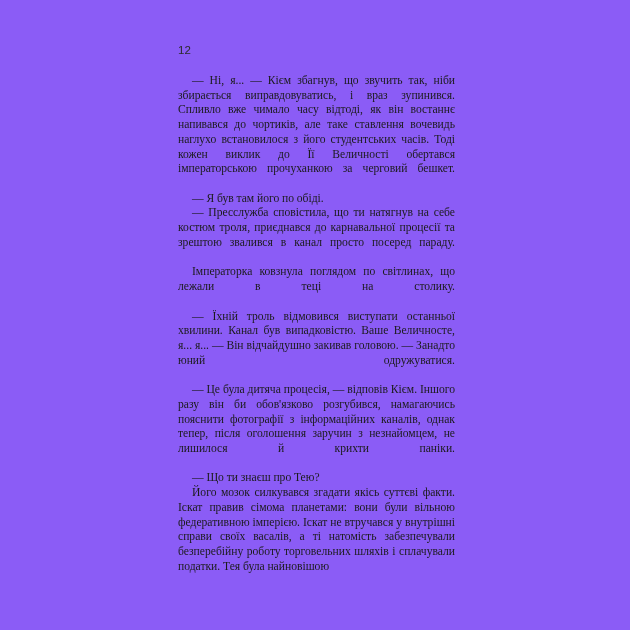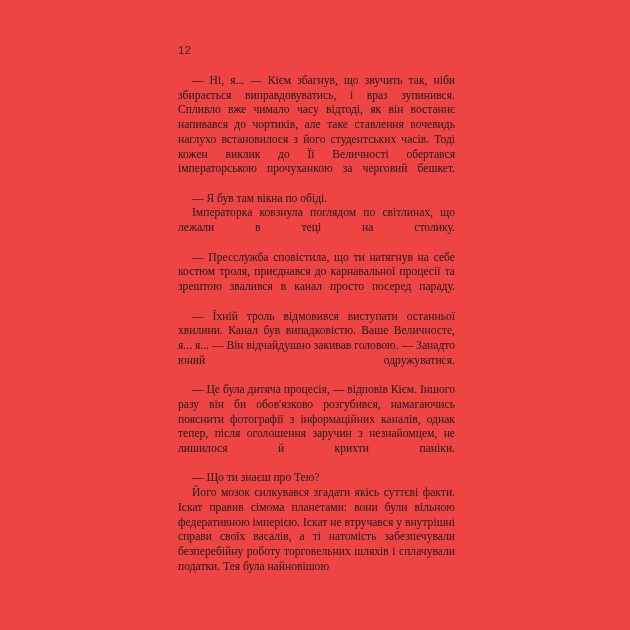--- a/index.html
+++ b/index.html
@@ -10,21 +10,21 @@
     width: 630px;
     height: 630px;
     background: #fdfdfd;
     font-family: "Liberation Serif", serif;
     overflow: hidden;
   }
   .page {
     position: relative;
     width: 630px;
     height: 630px;
-    background: #ef4444;
+    background: #8b5cf6;
     box-sizing: border-box;
   }
   .folio {
     position: absolute;
     left: 178px;
     top: 45px;
     font-family: "Liberation Sans", sans-serif;
     font-size: 11.5px;
     color: #2b2b2b;
     letter-spacing: 0.2px;
@@ -61,22 +61,22 @@
 </style>
 </head>
 <body style="background: rgb(253, 253, 253);">
 
 <div class="page">
 
   <div class="folio">12</div>
 
   <div class="text-block" style="color: rgb(27, 27, 27);">
     <p>— Ні, я... — Кієм збагнув, що звучить так, ніби збирається виправдовуватись, і враз зупинився. Спливло вже чимало часу відтоді, як він востаннє напивався до чортиків, але таке ставлення вочевидь наглухо встановилося з його студентських часів. Тоді кожен виклик до Її Величності обертався імператорською прочуханкою за черговий бешкет.</p>
-    <p class="ragged">— Я був там вікна по обіді.</p>
+    <p class="ragged">— Я був там його по обіді.</p>
+    <p>— Пресслужба сповістила, що ти натягнув на себе костюм троля, приєднався до карнавальної процесії та зрештою звалився в канал просто посеред параду.</p>
     <p>Імператорка ковзнула поглядом по світлинах, що лежали в теці на столику.</p>
-    <p>— Пресслужба сповістила, що ти натягнув на себе костюм троля, приєднався до карнавальної процесії та зрештою звалився в канал просто посеред параду.</p>
     <p>— Їхній троль відмовився виступати останньої хвилини. Канал був випадковістю. Ваше Величносте, я... я... — Він відчайдушно закивав головою. — Занадто юний одружуватися.</p>
     <p>— Це була дитяча процесія, — відповів Кієм. Іншого разу він би обов'язково розгубився, намагаючись пояснити фотографії з інформаційних каналів, однак тепер, після оголошення заручин з незнайомцем, не лишилося й крихти паніки.</p>
     <p class="ragged">— Що ти знаєш про Тею?</p>
     <p class="ragged">Його мозок силкувався згадати якісь суттєві факти. Іскат правив сімома планетами: вони були вільною федеративною імперією. Іскат не втручався у внутрішні справи своїх васалів, а ті натомість забезпечували безперебійну роботу торговельних шляхів і сплачували податки. Тея була найновішою</p>
   </div>
 
 </div>
 
 </body></html>

